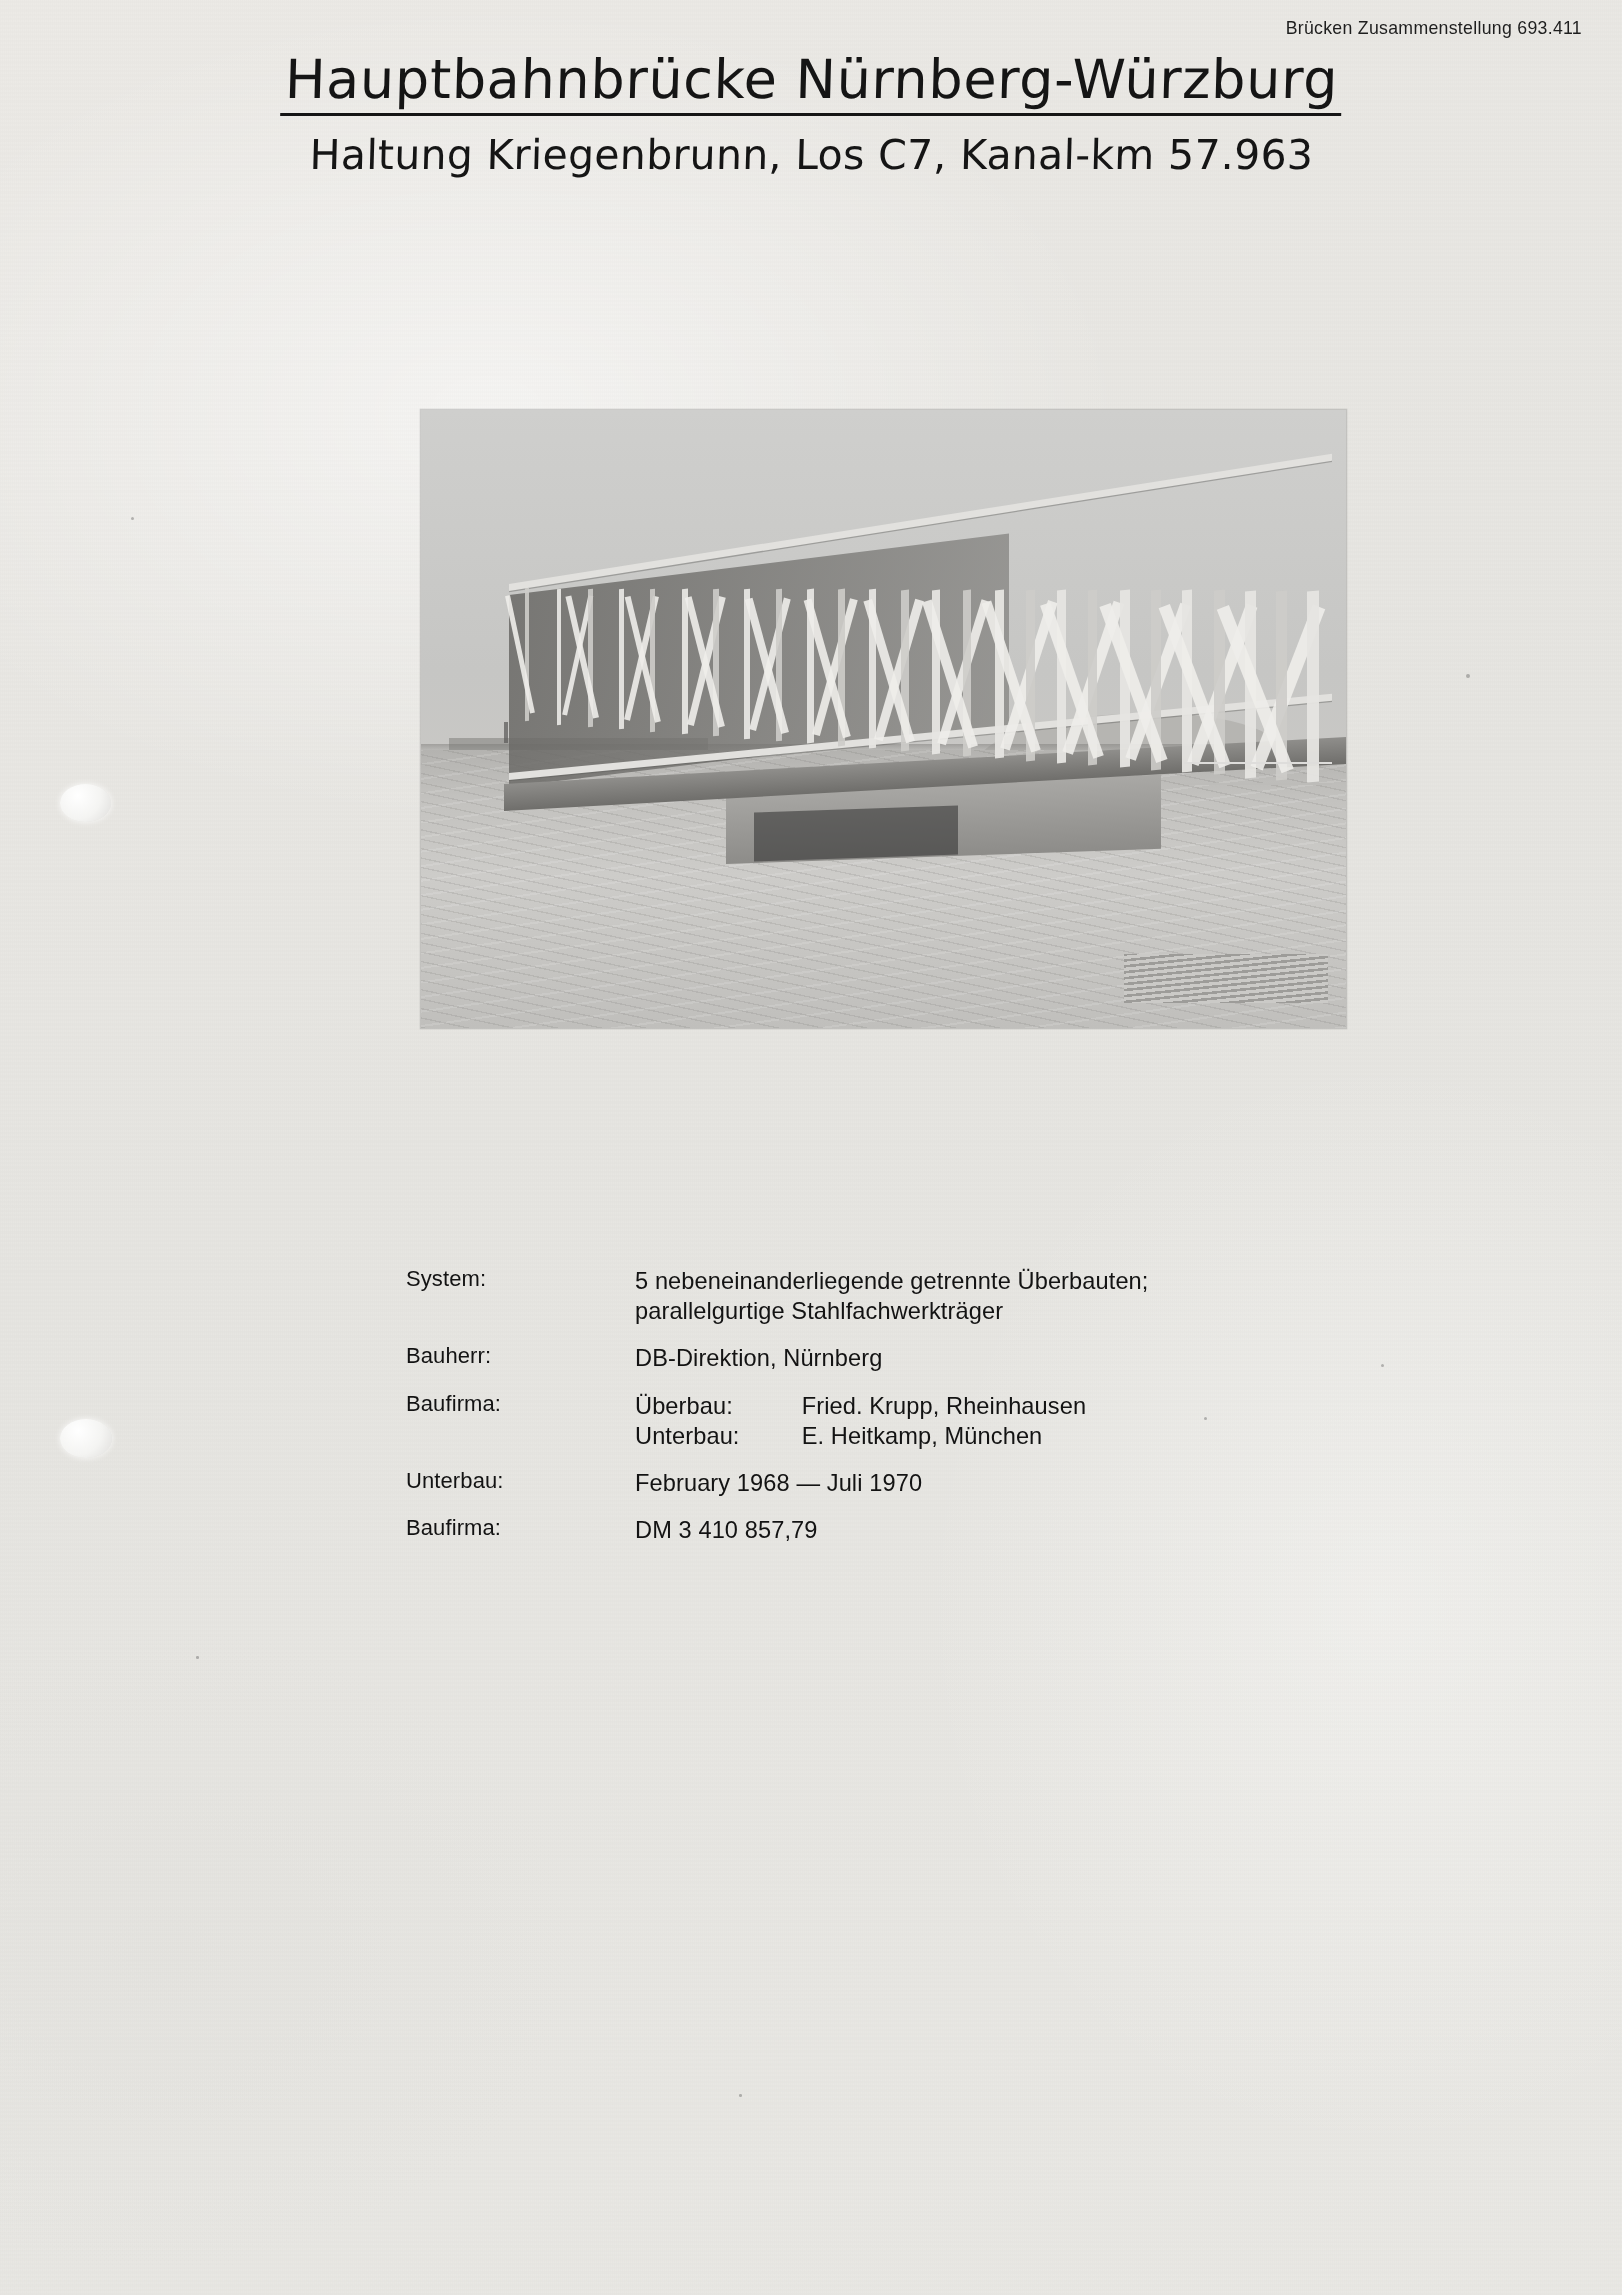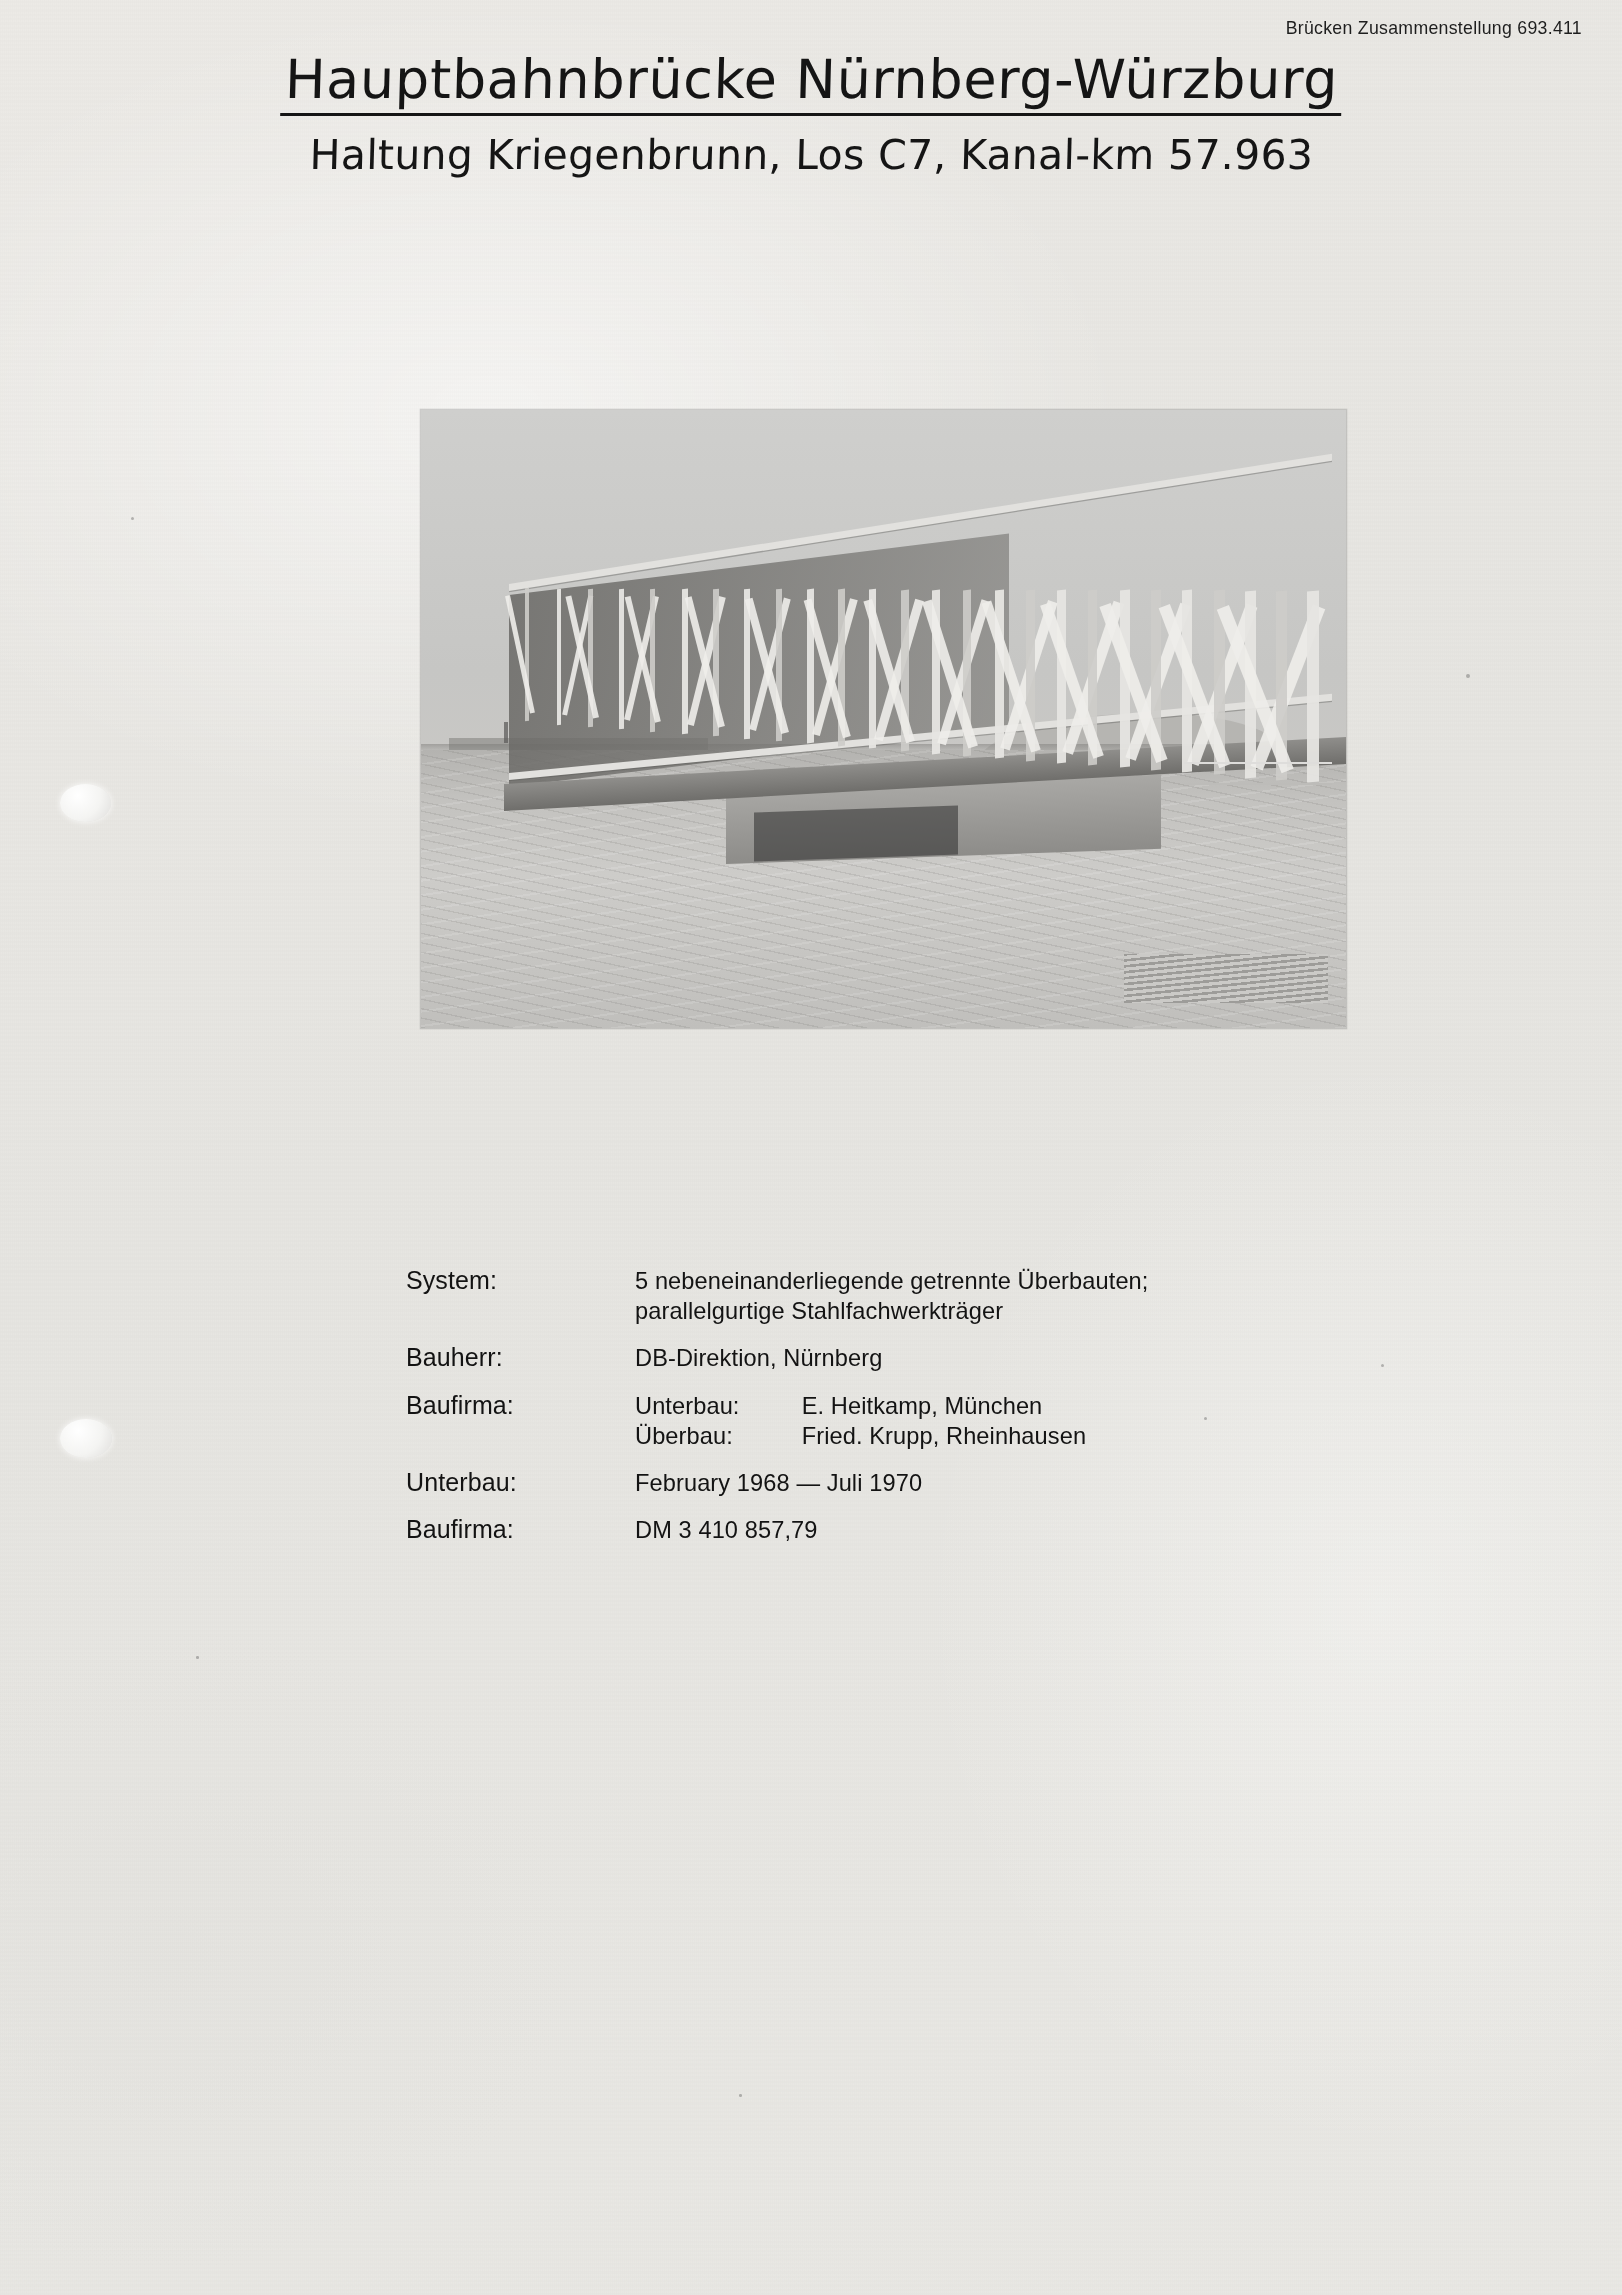--- a/index.html
+++ b/index.html
@@ -232,21 +232,21 @@
     width: 982px;
     color: #131313;
   }
   .row {
     display: flex;
     margin-bottom: 17px;
   }
   .label {
     width: 229px;
     flex: 0 0 229px;
-    font-size: 25px;
+    font-size: 22px;
     letter-spacing: 0.1px;
   }
   .value {
     flex: 1 1 auto;
     font-size: 23.6px;
     line-height: 1.28;
     letter-spacing: 0.1px;
   }
   .value .sub-label {
     display: inline-block;
@@ -369,26 +369,26 @@
 
     <div class="row">
       <div class="label">Bauherr:</div>
       <div class="value">DB-Direktion, Nürnberg</div>
     </div>
 
     <div class="row">
       <div class="label">Baufirma:</div>
       <div class="value">
         <div class="line">
+          <span class="sub-label">Überbau:</span>
+          <span>Fried. Krupp, Rheinhausen</span>
+        </div>
+        <div class="line">
           <span class="sub-label">Unterbau:</span>
           <span>E. Heitkamp, München</span>
-        </div>
-        <div class="line">
-          <span class="sub-label">Überbau:</span>
-          <span>Fried. Krupp, Rheinhausen</span>
         </div>
       </div>
     </div>
 
     <div class="row">
       <div class="label">Unterbau:</div>
       <div class="value">February 1968 — Juli 1970</div>
     </div>
 
     <div class="row">

